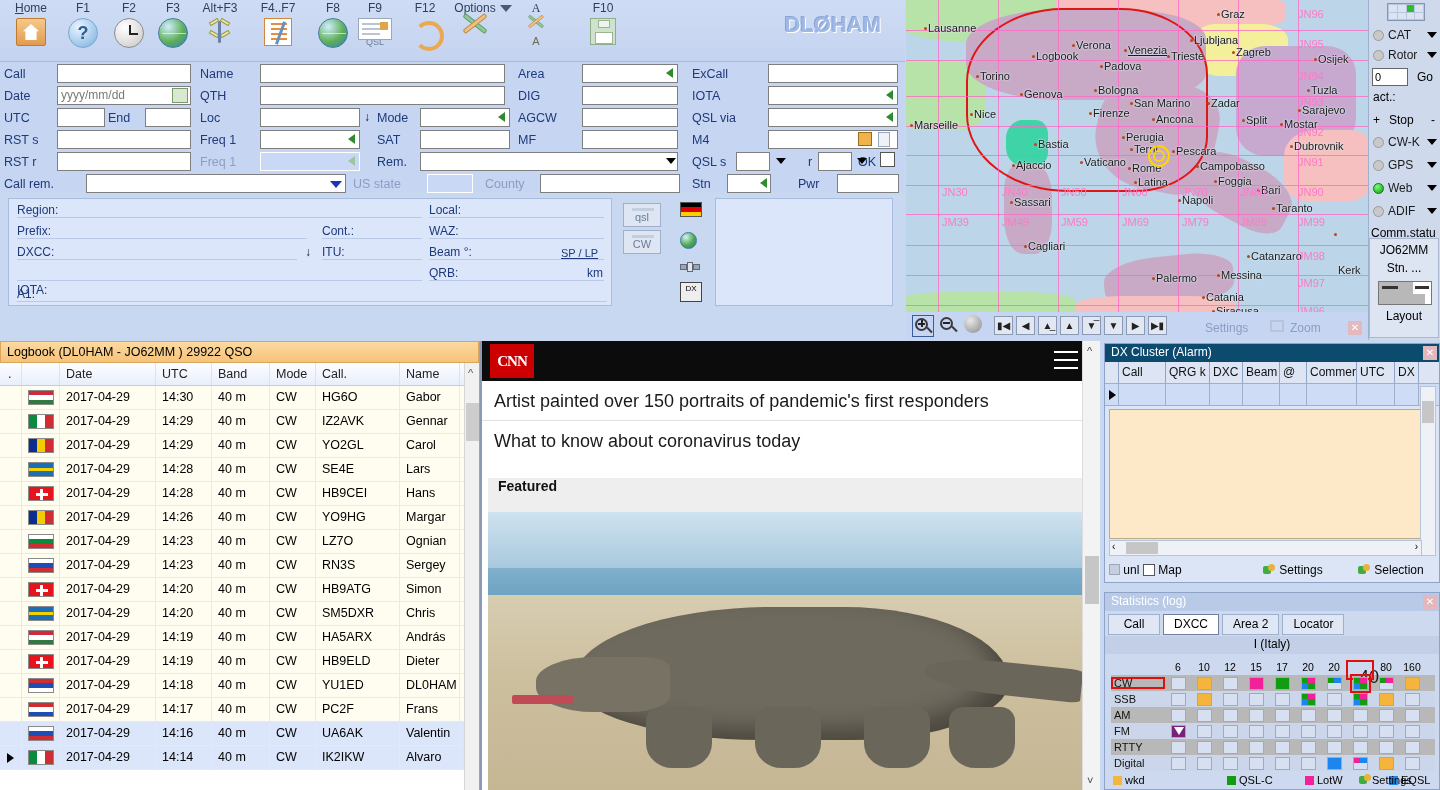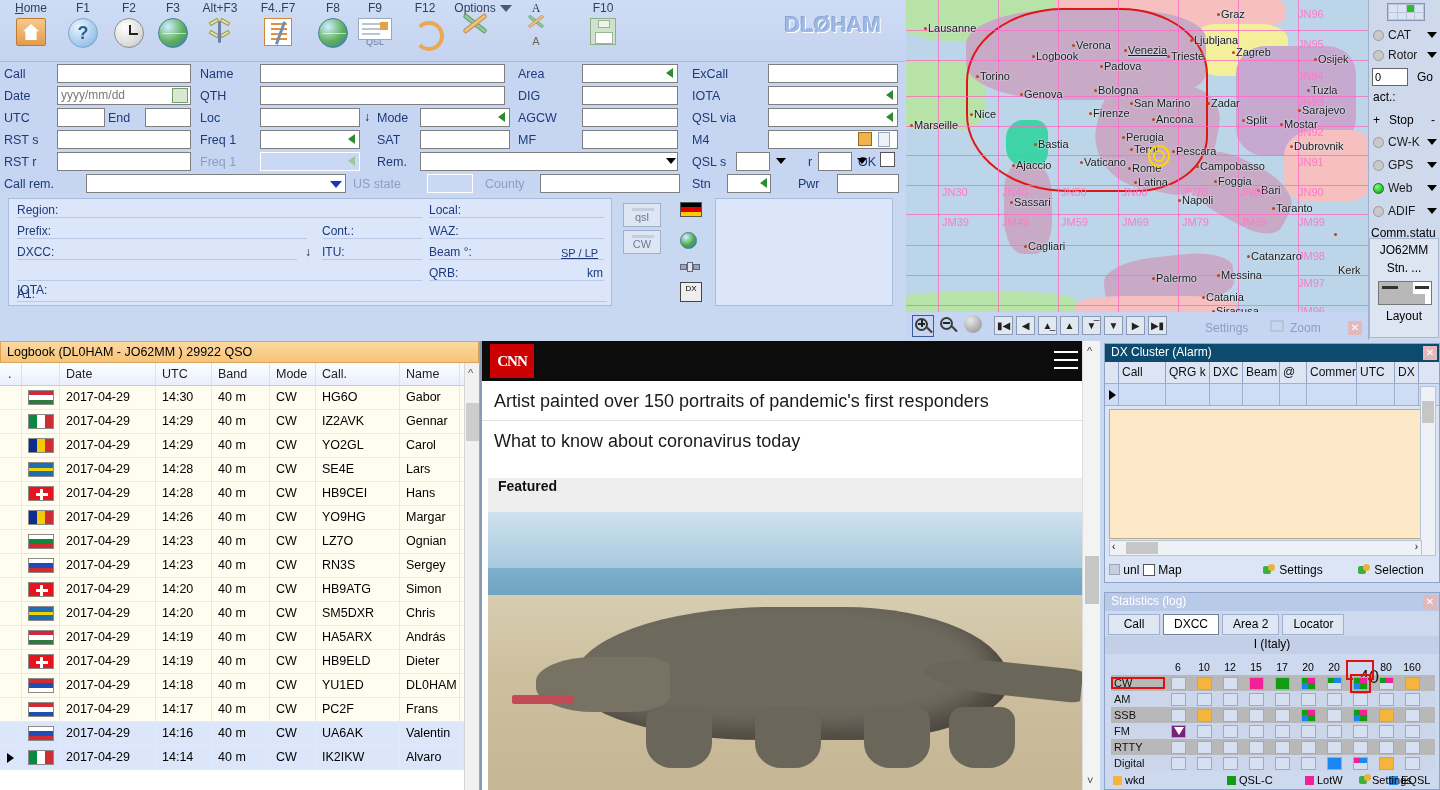--- a/index.html
+++ b/index.html
@@ -1122,53 +1122,20 @@
                 <span class="q" style="left: 50%; top: 0%; background: rgb(242, 33, 154);"></span>
               </div>
             </div>
             <div class="cell">
               <div class="cbox">
                 <span class="full" style="background: rgb(245, 180, 60);"></span>
               </div>
             </div>
           </div>
           <div class="strow">
-            <div class="stlbl">AM</div>
-            <div class="cell">
-              <div class="cbox"></div>
-            </div>
-            <div class="cell">
-              <div class="cbox"></div>
-            </div>
-            <div class="cell">
-              <div class="cbox"></div>
-            </div>
-            <div class="cell">
-              <div class="cbox"></div>
-            </div>
-            <div class="cell">
-              <div class="cbox"></div>
-            </div>
-            <div class="cell">
-              <div class="cbox"></div>
-            </div>
-            <div class="cell">
-              <div class="cbox"></div>
-            </div>
-            <div class="cell">
-              <div class="cbox"></div>
-            </div>
-            <div class="cell">
-              <div class="cbox"></div>
-            </div>
-            <div class="cell">
-              <div class="cbox"></div>
-            </div>
-          </div>
-          <div class="strow">
             <div class="stlbl">SSB</div>
             <div class="cell">
               <div class="cbox"></div>
             </div>
             <div class="cell">
               <div class="cbox">
                 <span class="full" style="background: rgb(245, 180, 60);"></span>
               </div>
             </div>
             <div class="cell">
@@ -1196,20 +1163,53 @@
                 <span class="q" style="left: 0%; top: 0%; background: rgb(17, 156, 17);"></span>
                 <span class="q" style="left: 50%; top: 0%; background: rgb(242, 33, 154);"></span>
                 <span class="q" style="left: 0%; top: 50%; background: rgb(26, 134, 238);"></span>
                 <span class="q" style="left: 50%; top: 50%; background: rgb(17, 156, 17);"></span>
               </div>
             </div>
             <div class="cell">
               <div class="cbox">
                 <span class="full" style="background: rgb(245, 180, 60);"></span>
               </div>
+            </div>
+            <div class="cell">
+              <div class="cbox"></div>
+            </div>
+          </div>
+          <div class="strow">
+            <div class="stlbl">AM</div>
+            <div class="cell">
+              <div class="cbox"></div>
+            </div>
+            <div class="cell">
+              <div class="cbox"></div>
+            </div>
+            <div class="cell">
+              <div class="cbox"></div>
+            </div>
+            <div class="cell">
+              <div class="cbox"></div>
+            </div>
+            <div class="cell">
+              <div class="cbox"></div>
+            </div>
+            <div class="cell">
+              <div class="cbox"></div>
+            </div>
+            <div class="cell">
+              <div class="cbox"></div>
+            </div>
+            <div class="cell">
+              <div class="cbox"></div>
+            </div>
+            <div class="cell">
+              <div class="cbox"></div>
             </div>
             <div class="cell">
               <div class="cbox"></div>
             </div>
           </div>
           <div class="strow">
             <div class="stlbl">FM</div>
             <div class="cell">
               <div class="cbox" style="background: rgb(122, 31, 122);">
                 <span style="position: absolute; left: 2px; top: 1px; width: 0px; height: 0px; border-left: 5px solid transparent; border-right: 5px solid transparent; border-top: 8px solid rgb(255, 255, 255);"></span>

